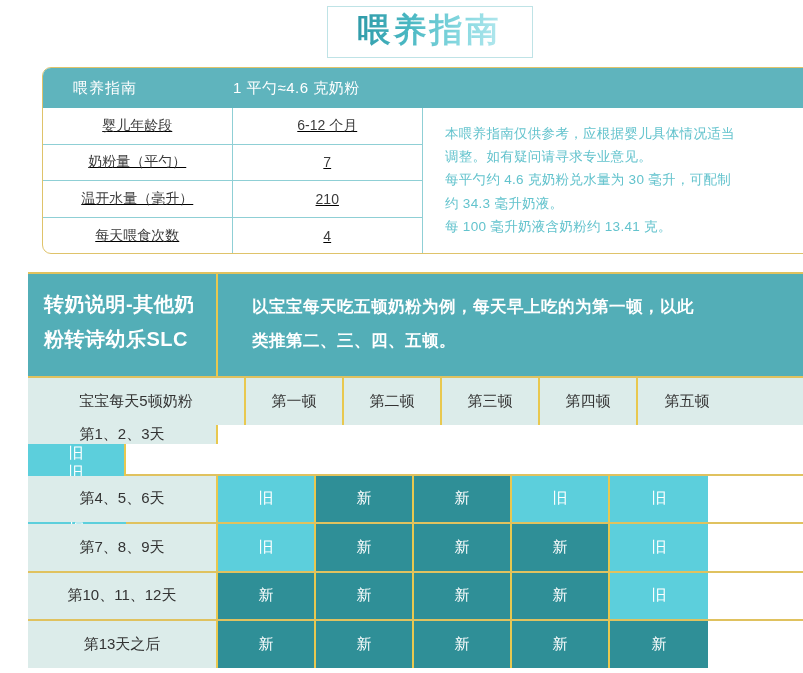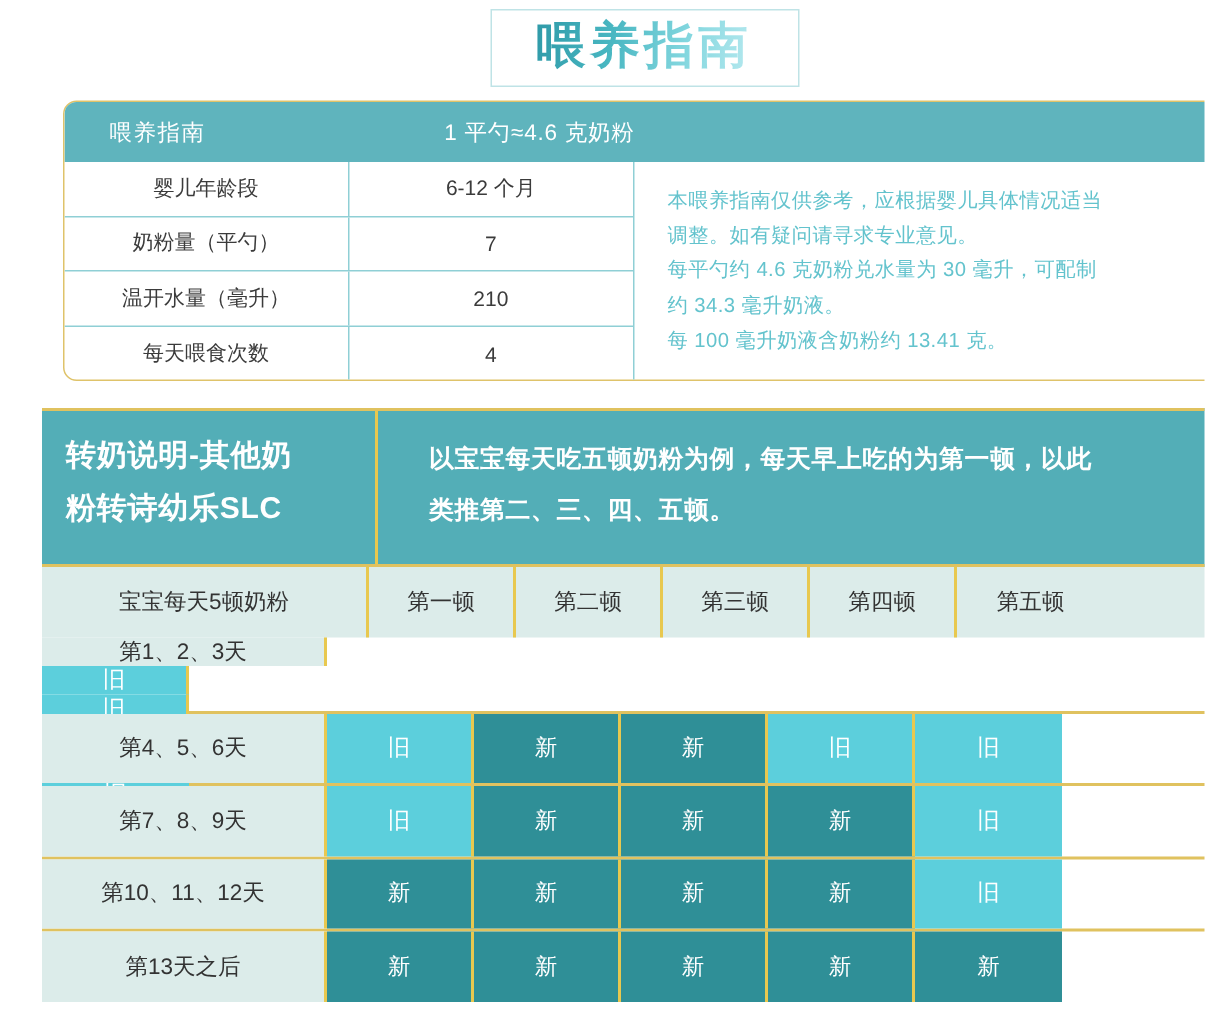--- a/index.html
+++ b/index.html
@@ -35,42 +35,42 @@
     border:1px solid #dfc36a; border-radius:9px; background:#fff;
     overflow:hidden;
   }
   .card1-head {
     height:40px; background:#5fb4bd; display:flex; align-items:center;
   }
   .card1-head .h-left {
     width:190px; padding-left:30px; color:#ffffff; font-size:15px; letter-spacing:1px;
   }
   .card1-head .h-mid {
-    width:190px; text-align:right; color:#ffffff; font-size:15px; letter-spacing:.5px;
+    width:190px; text-align:left; color:#ffffff; font-size:15px; letter-spacing:.5px;
   }
   .card1-body { display:flex; height:146px; }
-  .c1-table { width:380px; border-right:1px solid #8fcfd5; }
+  .c1-table { width:380px; border-right:1px solid #8fcfd5;text-decoration:underline; }
   .c1-row { display:flex; height:36.5px; align-items:center; border-bottom:1px solid #8fcfd5; }
   .c1-row:last-child { border-bottom:none; }
   .c1-k { width:190px; text-align:center; font-size:14px; color:#3b3b3b; border-right:1px solid #8fcfd5; height:100%; display:flex; align-items:center; justify-content:center; }
   .c1-v { width:190px; text-align:center; font-size:14px; color:#3b3b3b; }
   .c1-note {
     flex:1; padding:14px 18px 12px 22px;
     color:#63c3cd; font-size:13.5px; line-height:1.72; letter-spacing:.3px;
   }
   .c1-note p { margin:0; }
 
   
   .t2 { position:absolute; left:0; top:272px; width:803px; }
   .t2-head {
     display:flex; background:#53aeb7; border-top:2px solid #e0c25f; border-bottom:2px solid #e0c25f;
     height:106px;
   }
   .t2-head-left {
-    width:224px; color:#fff; font-size:20px; font-weight:bold; line-height:1.75;
+    width:190px; color:#fff; font-size:20px; font-weight:bold; line-height:1.75;
     padding:13px 0 0 16px; letter-spacing:.5px;
     border-right:2px solid #e8c84f;
   }
   .t2-head-right {
     flex:1; color:#fff; font-size:16.5px; font-weight:bold; line-height:2.05;
     padding:16px 24px 0 34px; letter-spacing:.5px;
   }
 
   .t2-colhead { display:flex; height:47px; background:#dcecea; }
   .t2-colhead .ch {

